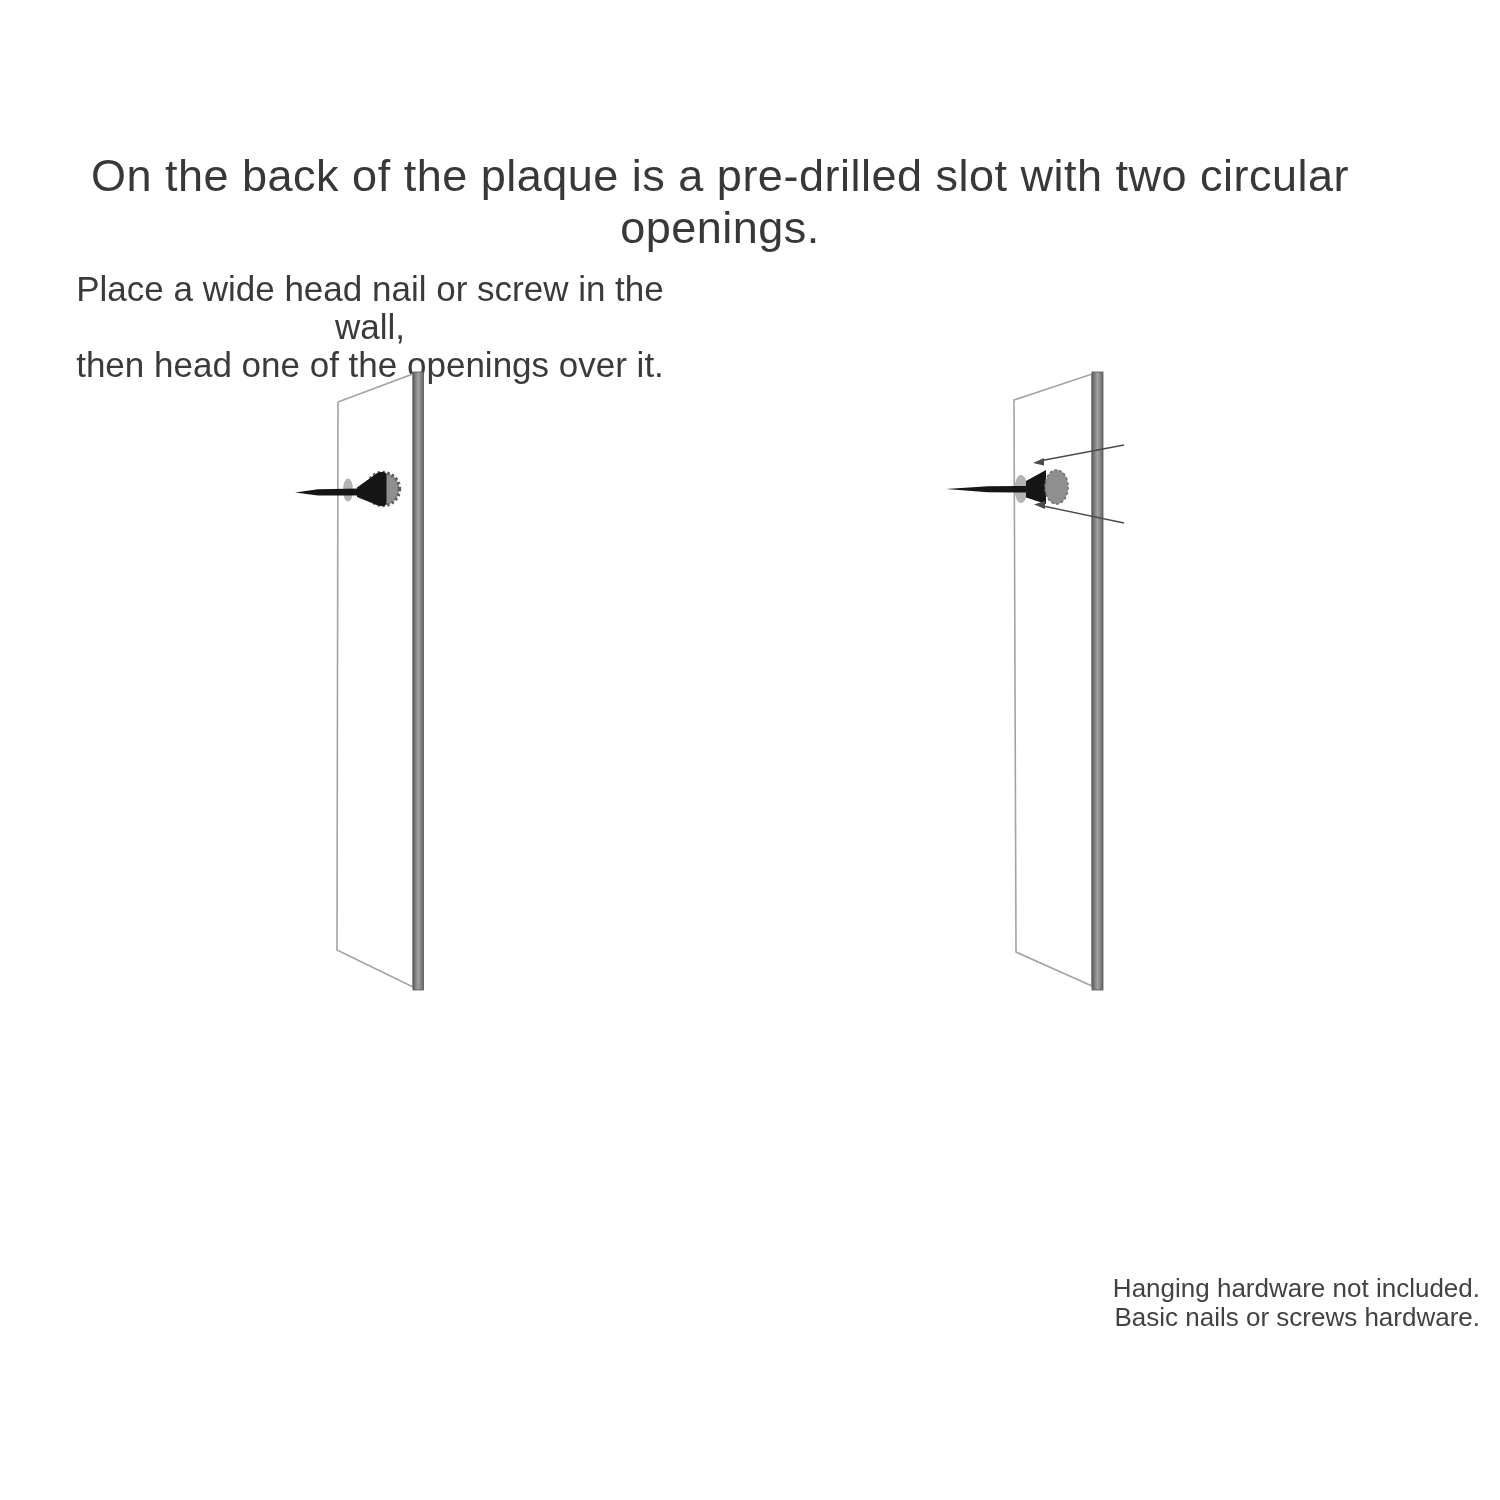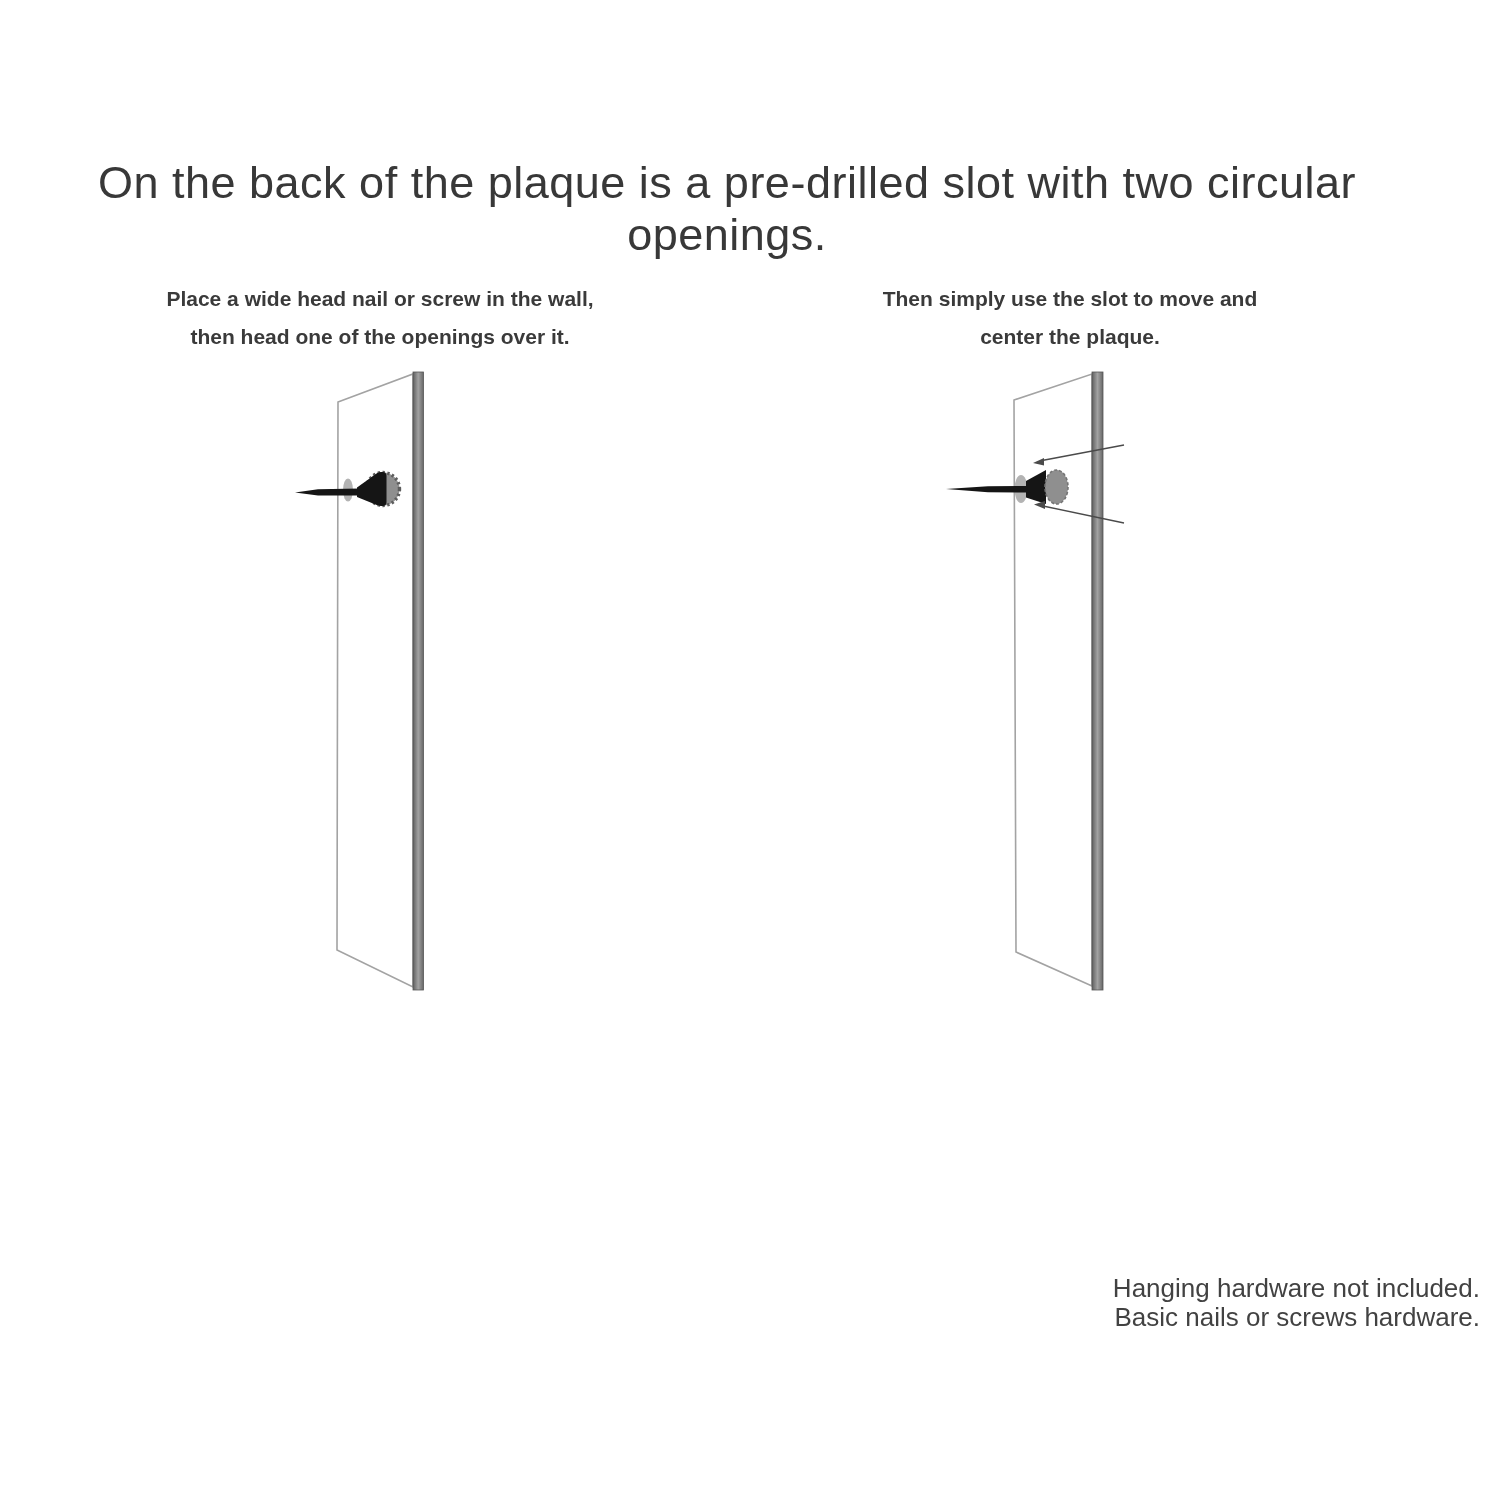--- a/index.html
+++ b/index.html
@@ -10,33 +10,33 @@
     background: #ffffff;
     overflow: hidden;
     font-family: "Liberation Sans", "DejaVu Sans", sans-serif;
     color: #3a3a3a;
   }
   .title {
     position: absolute;
     left: 0;
     top: 150px;
     width: 1440px;
-    margin: 7px;
+    margin: 0;
     text-align: center;
     font-size: 45px;
     font-weight: 300;
     letter-spacing: 0.5px;
     color: #383838;
   }
   .caption {
     position: absolute;
-    margin: 10px;
+    margin: 0;
     text-align: center;
-    font-size: 21px;
-    font-weight: 700;
+    font-size: 35px;
+    font-weight: 400;
     line-height: 38px;
     color: #3a3a3a;
   }
   .caption-left  { left: 40px;  top: 270px; width: 660px; }
   .caption-right { left: 770px; top: 270px; width: 580px; }
   .footer-note {
     position: absolute;
     right: 12px;
     top: 1266px;
     margin: 8px;
@@ -57,24 +57,20 @@
 
 <div class="page">
 
   <h1 class="title">On the back of the plaque is a pre-drilled slot with two circular openings.</h1>
 
   <p class="caption caption-left">
     <span>Place a wide head nail or screw in the wall,</span><br>
     <span>then head one of the openings over it.</span>
   </p>
 
-  <p class="caption caption-right">
-    <span>Then simply use the slot to move and</span><br>
-    <span>center the plaque.</span>
-  </p>
 
   <svg id="diagram-left" class="diagram" viewBox="285 365 150 630" xmlns="http://www.w3.org/2000/svg">
     <defs>
       <linearGradient id="edgeGradL" x1="0" y1="0" x2="1" y2="0">
         <stop offset="0" stop-color="#606060"></stop>
         <stop offset="0.5" stop-color="#a2a2a2"></stop>
         <stop offset="1" stop-color="#676767"></stop>
       </linearGradient>
     </defs>
 

